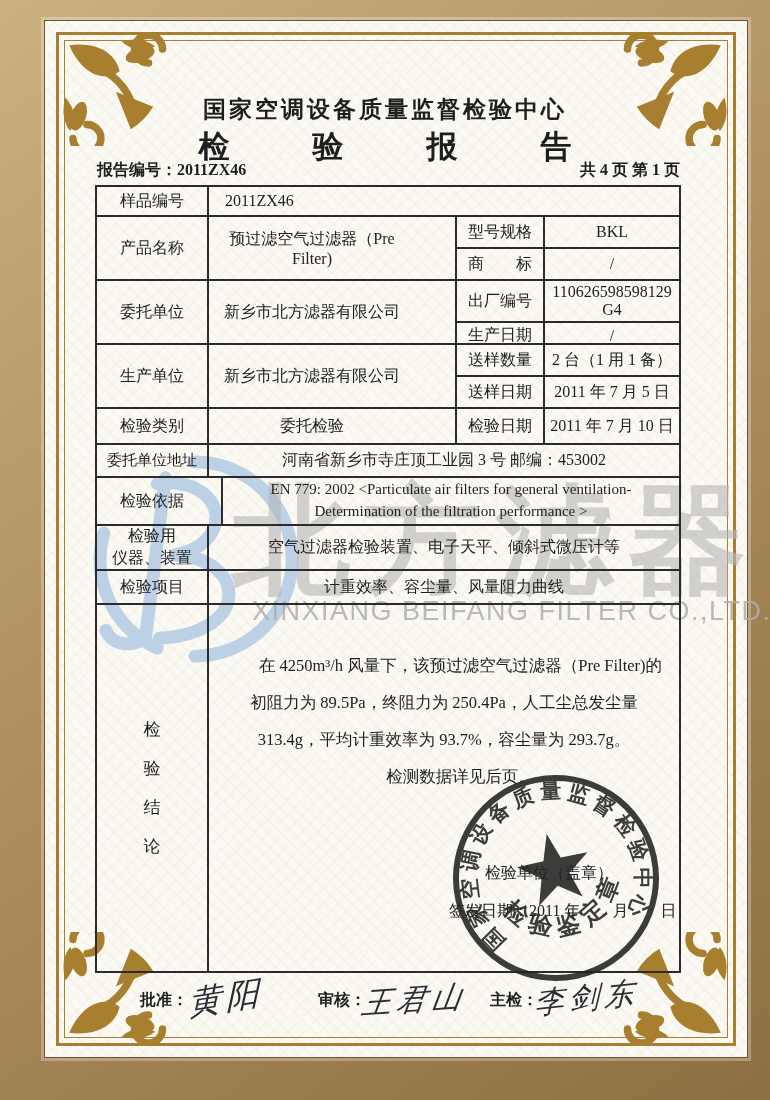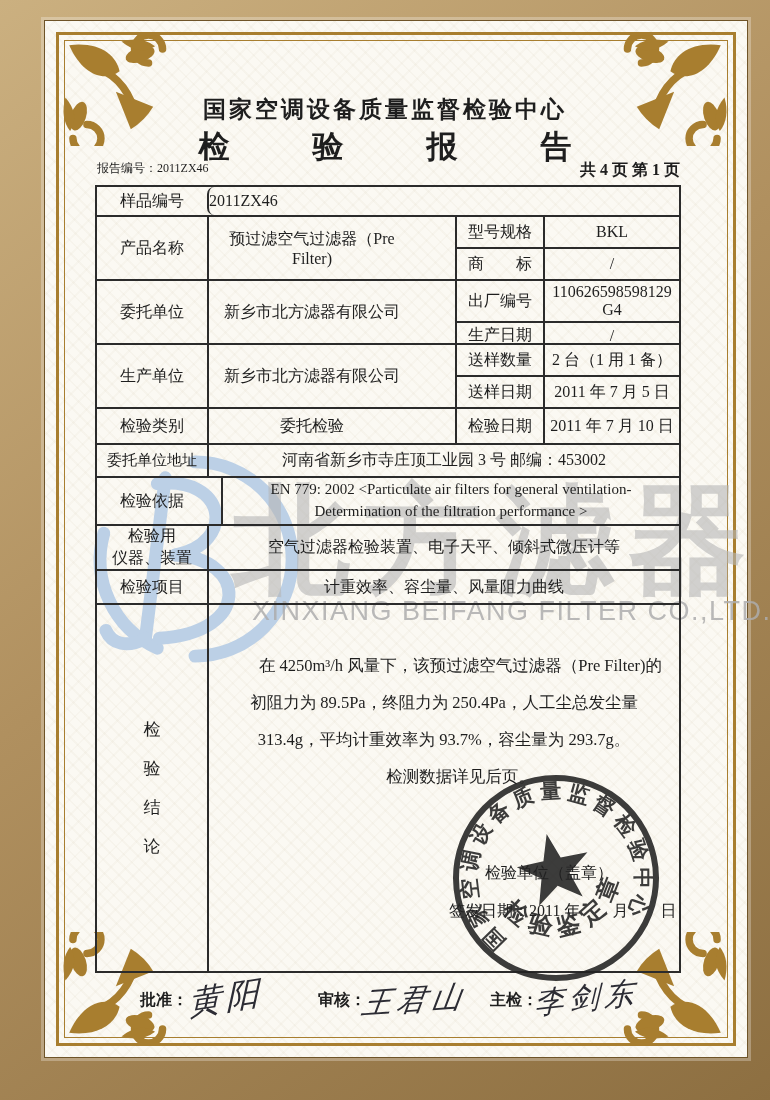--- a/index.html
+++ b/index.html
@@ -38,38 +38,38 @@
   .wm-en { position:absolute; left:252px; top:596px; font-size:27px; letter-spacing:1.5px;
     color:rgba(173,173,173,.85); white-space:nowrap;
     font-family:"Liberation Sans","DejaVu Sans",sans-serif; }
   .wm-logo { position:absolute; left:86px; top:450px; }
 
   .content { position:absolute; inset:0; z-index:3; }
   .org-title { position:absolute; top:94px; width:100%; text-align:center;
     font-size:23px; font-weight:bold; letter-spacing:3px; }
   .report-title { position:absolute; top:126px; width:100%; text-align:center;
     font-size:31px; font-weight:bold; letter-spacing:26px; padding-left:26px; }
-  .meta-no   { position:absolute; left:97px; top:160px; font-size:12px; font-weight:normal; }
+  .meta-no   { position:absolute; left:97px; top:160px; font-size:16px; font-weight:bold; }
   .meta-page { position:absolute; right:90px; top:160px; font-size:16px; font-weight:bold; }
 
   .tbl { position:absolute; left:95px; top:185px; width:586px;
     border:2px solid #2b2b2b; font-size:16px; }
   .row { display:flex; }
   .row + .row { border-top:2px solid #2b2b2b; }
   .cell { display:flex; align-items:center; justify-content:center;
     text-align:center; padding:2px 4px; }
   .cell + .cell, .subcol { border-left:2px solid #2b2b2b; }
   .lab  { width:110px; flex:none; }
   .val  { flex:1; }
   .subcol { width:224px; flex:none; display:flex; flex-direction:column;margin-left:40px; }
   .subrow { flex:1; display:flex; }
   .subrow + .subrow { border-top:2px solid #2b2b2b; }
   .sublab { width:86px; flex:none; }
   .subval { flex:1; }
-  .left-val { justify-content:flex-start; padding-left:0;border-radius:7px; }
+  .left-val { justify-content:flex-start; padding-left:16px; }
   .basis-val { font-size:15px; line-height:1.45; padding:3px 8px;margin-left:14px; }
 
   .concl-lab { flex-direction:column; justify-content:center; gap:16px; font-size:17px; }
   .concl-body { position:relative; display:block; }
   .concl-text { margin:40px 10px 0 10px; font-size:16.5px; line-height:37px; }
   .concl-text p { text-indent:2em; }
   .seal-unit { position:absolute; left:276px; top:258px; font-size:16px; }
   .issue-date { position:absolute; left:240px; top:296px; font-size:16px; }
   .stamp { position:absolute; left:240px; top:166px; opacity:.88;
     transform:rotate(-12deg); }

